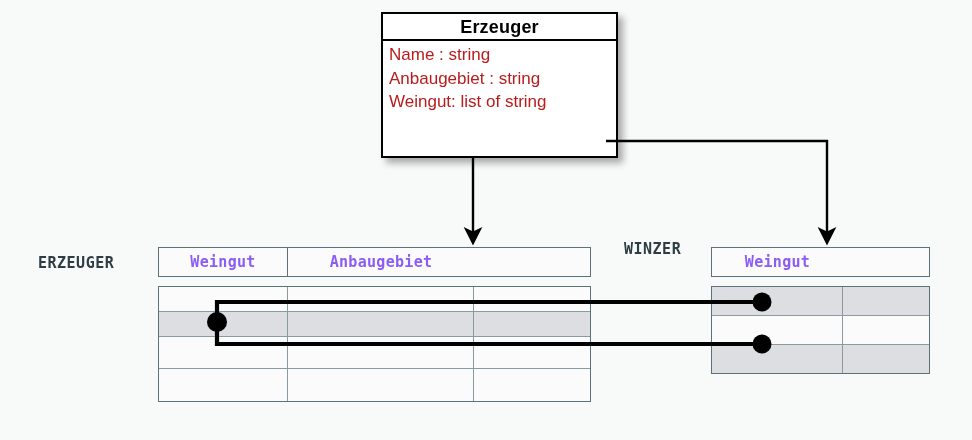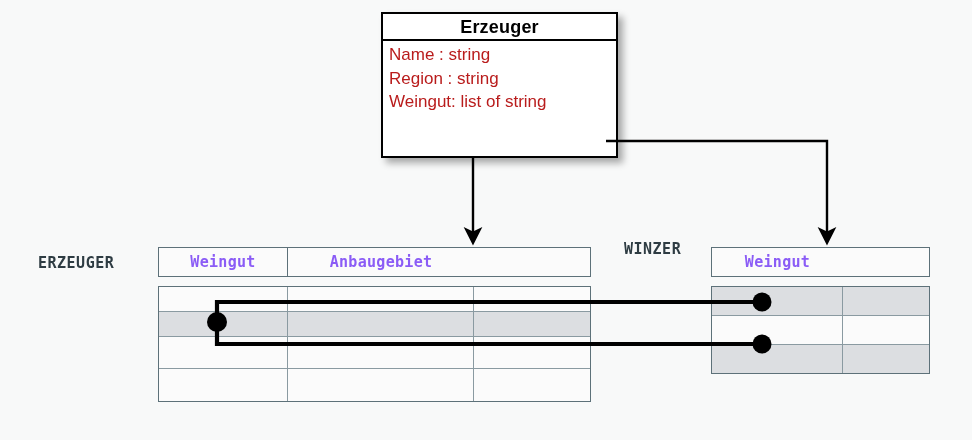--- a/index.html
+++ b/index.html
@@ -121,21 +121,21 @@
 </style>
 </head>
 <body>
 
 <div id="stage">
 
   <div class="uml-class">
     <div class="uml-title">Erzeuger</div>
     <div class="uml-attrs">
       <div class="uml-attr">Name : string</div>
-      <div class="uml-attr">Region : string</div>
+      <div class="uml-attr">Anbaugebiet : string</div>
       <div class="uml-attr">Weingut: list of string</div>
     </div>
   </div>
 
   <div class="tbl-label" style="left:38px; top:254px;">ERZEUGER</div>
 
   <div class="tbl-head" style="left:158px; top:247px; width:433px;">
     <div class="cell" style="width:129px;">Weingut</div>
     <div class="cell" style="width:186px;">Anbaugebiet</div>
   </div>

